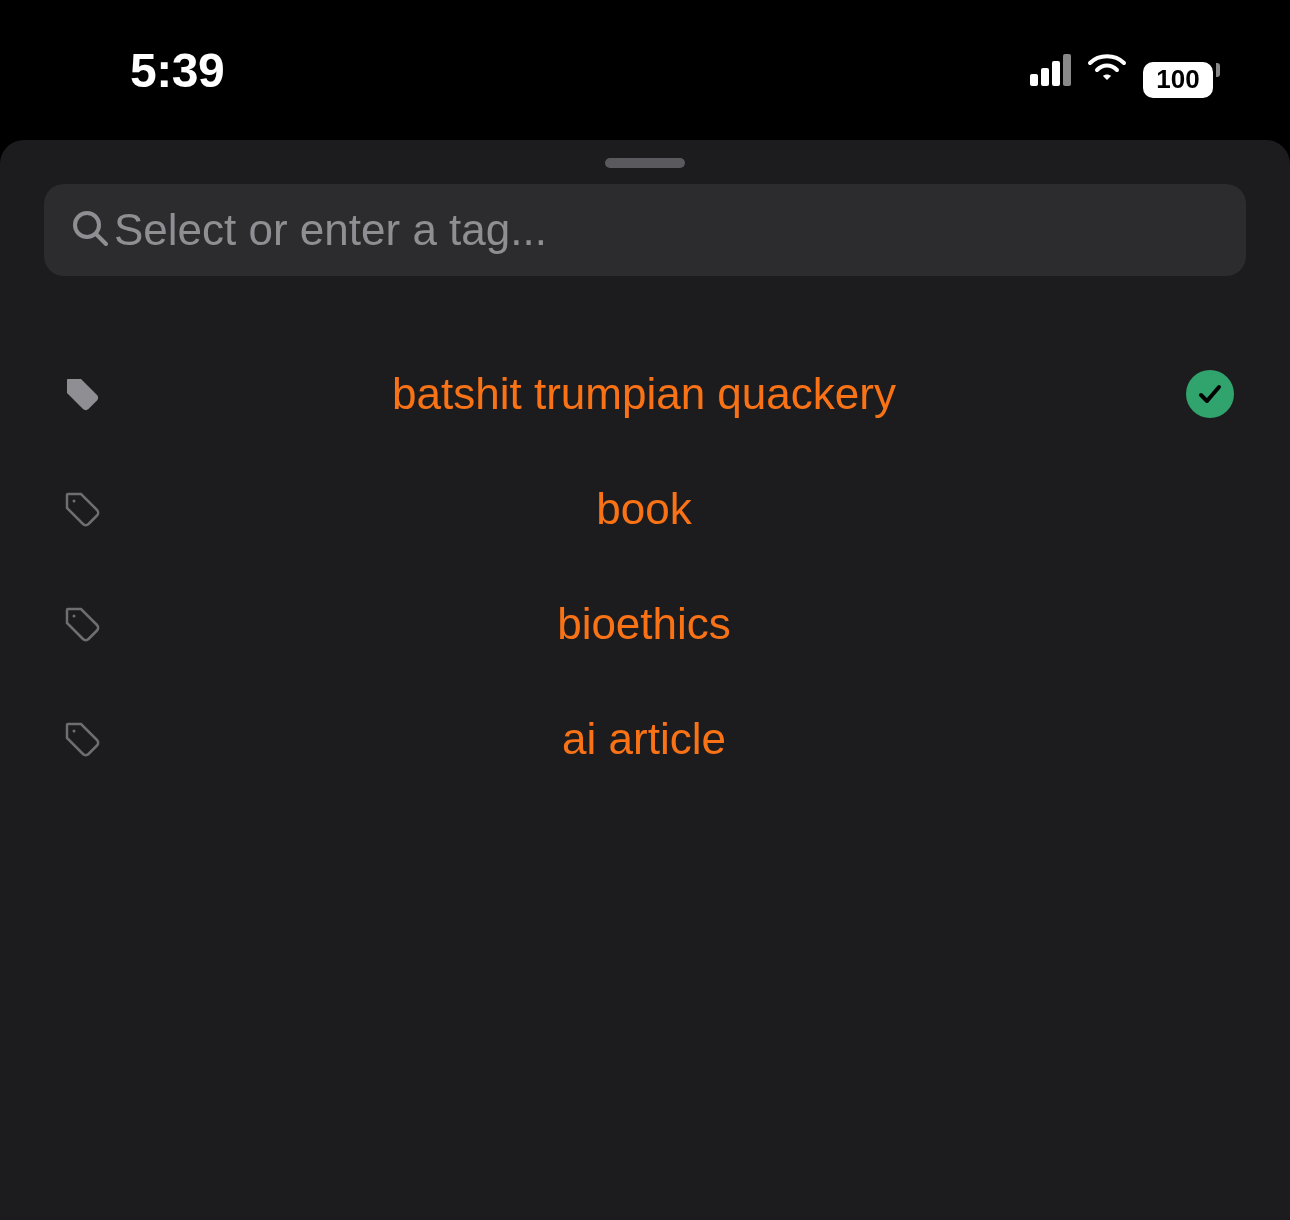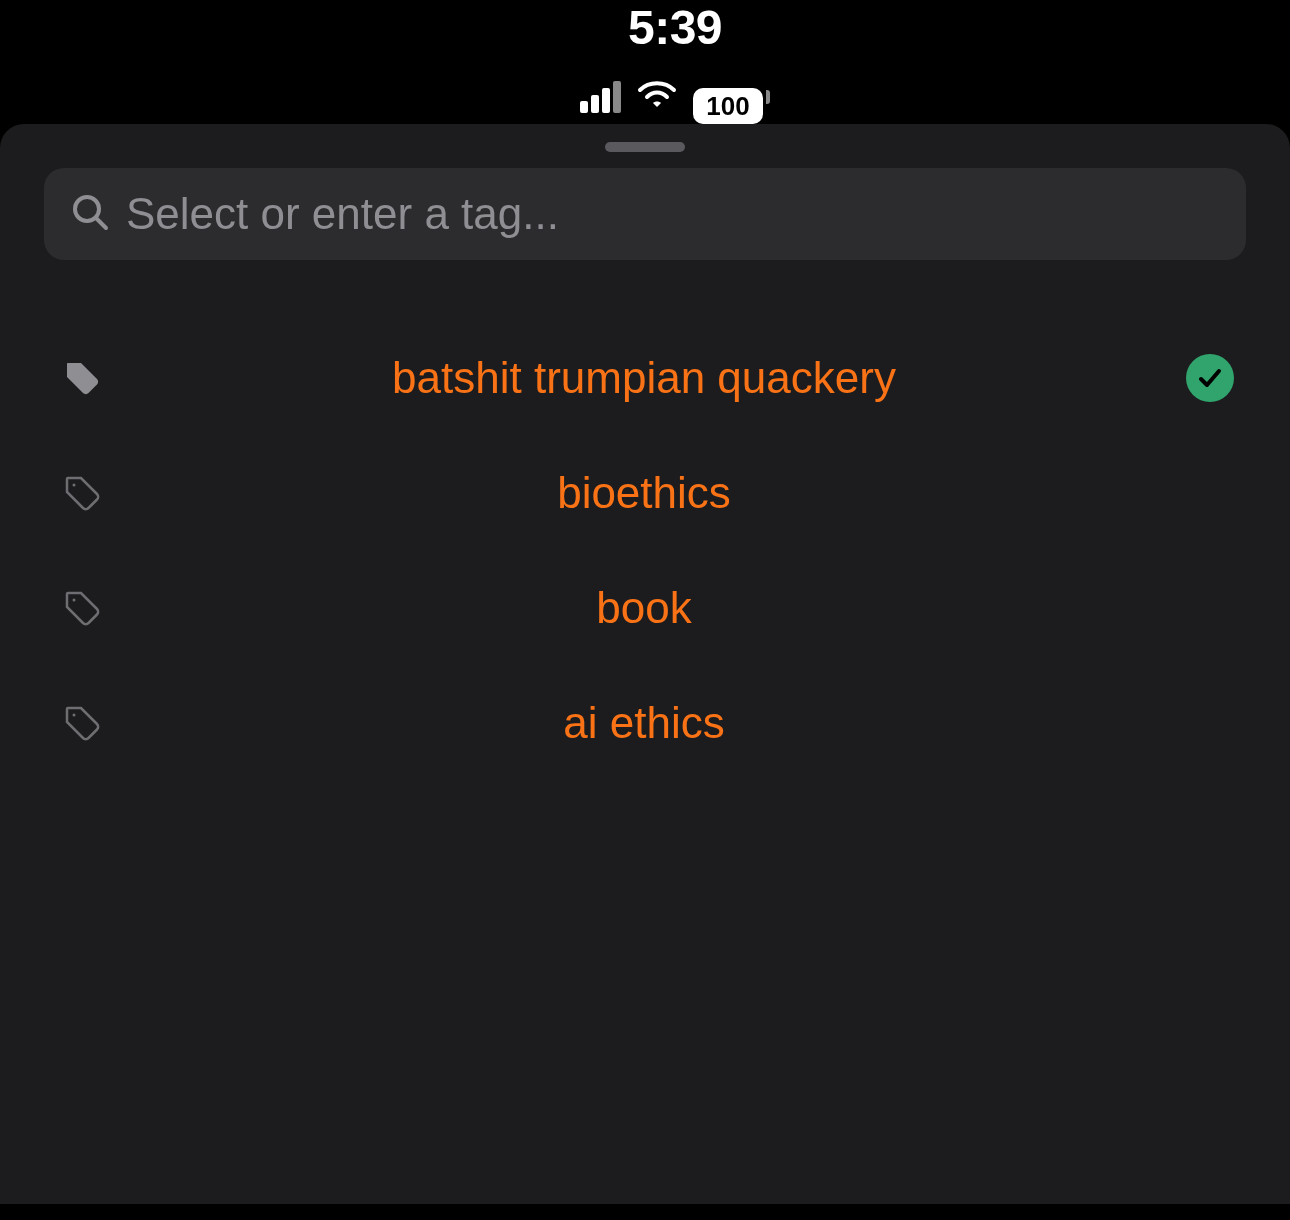--- a/index.html
+++ b/index.html
@@ -11,27 +11,26 @@
       width: 1290px;
       height: 1220px;
       background: #000;
       font-family: -apple-system, BlinkMacSystemFont, 'SF Pro Display', 'Helvetica Neue', sans-serif;
       overflow: hidden;
       position: relative;
     }
     
     
     .status-bar {
-      height: 124px;
+      height: 140px;
       display: flex;
       align-items: center;
       justify-content: space-between;
       padding: 0 70px 0 130px;
       color: #fff;
-      flex-direction: column;
     }
     .status-time {
       font-size: 48px;
       font-weight: 600;
       letter-spacing: -0.5px;
     }
     .status-right {
       display: flex;
       align-items: center;
       gap: 14px;
@@ -147,21 +146,21 @@
     
     
     .search-field {
       margin: 0 44px 60px;
       background: #2c2c2e;
       border-radius: 20px;
       height: 92px;
       display: flex;
       align-items: center;
       padding: 0 26px;
-      gap: 16px;
+      gap: 4px;
     }
     .search-field svg {
       width: 40px;
       height: 40px;
       flex: none;
     }
     .search-input {
       flex: 1;
       background: none;
       border: none;
@@ -283,51 +282,51 @@
     </div>
 
 
     <div class="tag-row">
       <span class="tag-icon tag-icon-outline">
         <svg viewBox="0 0 40 40">
             <path d="M6 5 H19 L35 21 C36.5 22.5 36.5 25 35 26.5 L26.5 35 C25 36.5 22.5 36.5 21 35 L5 19 V6 C5 5.4 5.4 5 6 5 Z"></path>
             <circle cx="12" cy="12" r="1.5" fill="#6e6e72"></circle>
           </svg>
       </span>
-      <div class="tag-label">bioethics</div>
+      <div class="tag-label">book</div>
       <div class="tag-check hidden">
         <svg viewBox="0 0 28 28" fill="none">
             <path d="M5 15 L11 21 L23 7" stroke="#000" stroke-width="4" stroke-linecap="round" stroke-linejoin="round"></path>
           </svg>
       </div>
     </div>
 
     <div class="tag-row">
       <span class="tag-icon tag-icon-outline">
         <svg viewBox="0 0 40 40">
             <path d="M6 5 H19 L35 21 C36.5 22.5 36.5 25 35 26.5 L26.5 35 C25 36.5 22.5 36.5 21 35 L5 19 V6 C5 5.4 5.4 5 6 5 Z"></path>
             <circle cx="12" cy="12" r="1.5" fill="#6e6e72"></circle>
           </svg>
       </span>
-      <div class="tag-label">book</div>
+      <div class="tag-label">bioethics</div>
       <div class="tag-check hidden">
         <svg viewBox="0 0 28 28" fill="none">
             <path d="M5 15 L11 21 L23 7" stroke="#000" stroke-width="4" stroke-linecap="round" stroke-linejoin="round"></path>
           </svg>
       </div>
     </div>
 
     <div class="tag-row">
       <span class="tag-icon tag-icon-outline">
         <svg viewBox="0 0 40 40">
             <path d="M6 5 H19 L35 21 C36.5 22.5 36.5 25 35 26.5 L26.5 35 C25 36.5 22.5 36.5 21 35 L5 19 V6 C5 5.4 5.4 5 6 5 Z"></path>
             <circle cx="12" cy="12" r="1.5" fill="#6e6e72"></circle>
           </svg>
       </span>
-      <div class="tag-label">ai ethics</div>
+      <div class="tag-label">ai article</div>
       <div class="tag-check hidden">
         <svg viewBox="0 0 28 28" fill="none">
             <path d="M5 15 L11 21 L23 7" stroke="#000" stroke-width="4" stroke-linecap="round" stroke-linejoin="round"></path>
           </svg>
       </div>
     </div>
 
   </div>
 </div>
 

